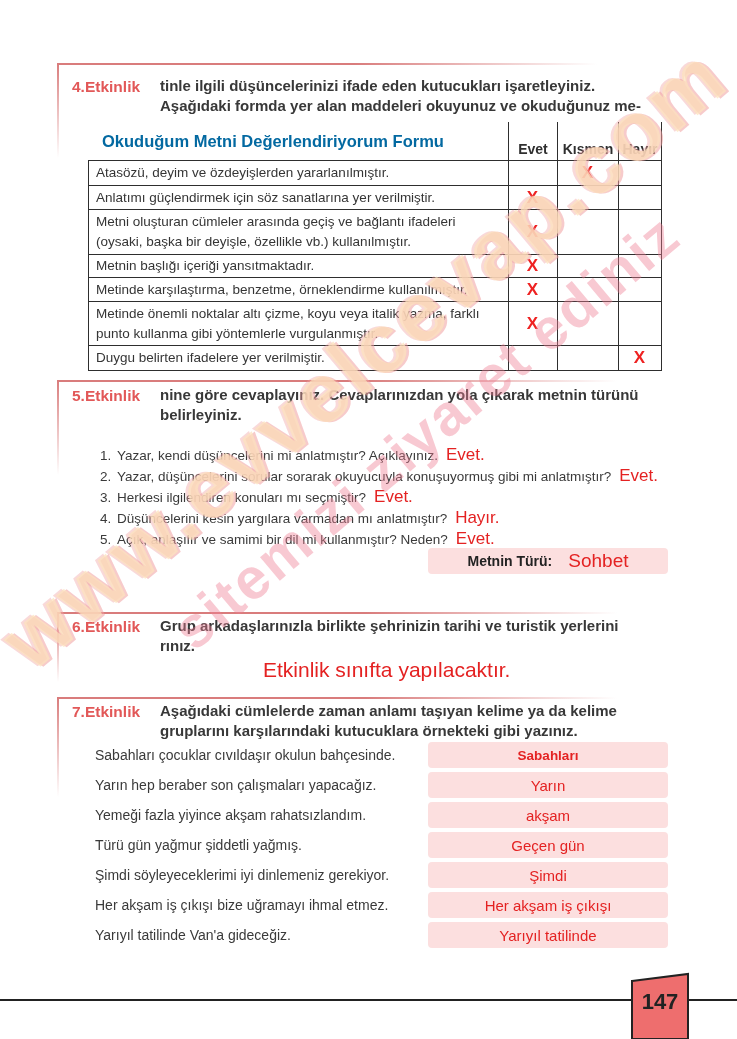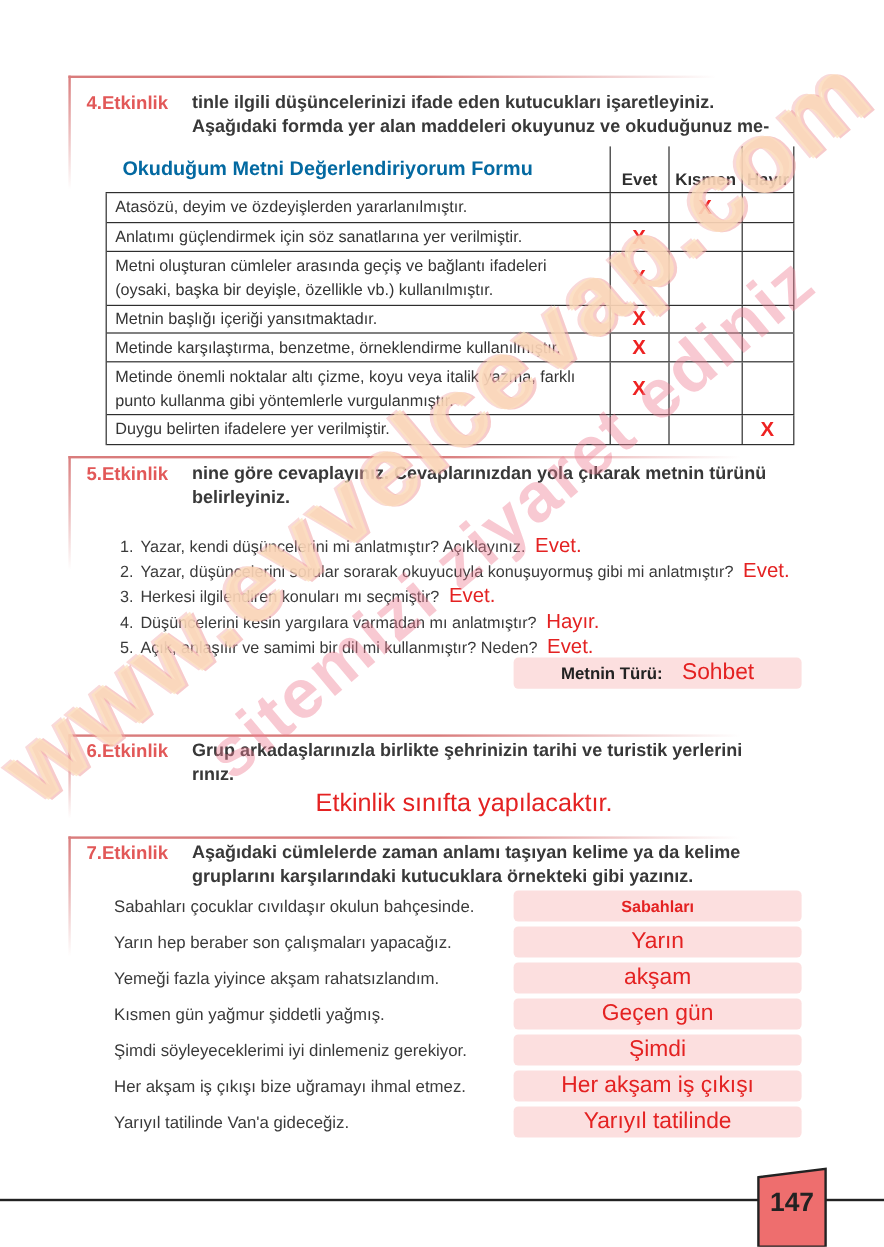--- a/index.html
+++ b/index.html
@@ -36,21 +36,21 @@
   
   .qlist{position:absolute;left:100px;top:444px;font-size:13.5px;color:#3a3a3a;}
   .qrow{height:21px;line-height:21px;white-space:nowrap;}
   .qnum{display:inline-block;width:17px;}
   .qans{color:#e42222;font-size:17px;font-weight:500;margin-left:8px;}
   .pinkbox{position:absolute;background:#fcdfdf;border-radius:4px;height:26px;
     display:flex;align-items:center;justify-content:center;}
   .red-hand{color:#e42222;}
   
   .s7sent{position:absolute;left:95px;font-size:14px;color:#3a3a3a;line-height:26px;white-space:nowrap;}
-  .s7ans{font-size:19px;color:#e42222;}
+  .s7ans{font-size:15px;color:#e42222;}
   .s7ans.example{font-size:13.5px;font-weight:bold;}
   
   .footer-rule{position:absolute;left:0;top:999px;width:737px;height:2px;background:#222;}
   
   .watermark{position:absolute;inset:0;z-index:40;pointer-events:none;overflow:hidden;}
   .wm-rot{position:absolute;left:-190px;top:300px;width:1160px;text-align:center;
     transform:rotate(-40deg);}
   .wm1{font-size:84px;font-weight:bold;letter-spacing:3px;white-space:nowrap;
     color:rgba(252,226,188,0.72);text-shadow:2px 2px 0 rgba(240,160,160,0.55),-2px -2px 0 rgba(240,160,160,0.4);}
   .wm2{font-size:58px;font-weight:bold;letter-spacing:2px;white-space:nowrap;margin-top:14px;
@@ -167,21 +167,21 @@
   <div class="s7sent" style="top:772px;">Yarın hep beraber son çalışmaları yapacağız.</div>
   <div class="pinkbox" style="left:428px;top:772px;width:240px;">
       <span class="s7ans">Yarın</span>
     </div>
 
   <div class="s7sent" style="top:802px;">Yemeği fazla yiyince akşam rahatsızlandım.</div>
   <div class="pinkbox" style="left:428px;top:802px;width:240px;">
       <span class="s7ans">akşam</span>
     </div>
 
-  <div class="s7sent" style="top:832px;">Kısmen gün yağmur şiddetli yağmış.</div>
+  <div class="s7sent" style="top:832px;">Türü gün yağmur şiddetli yağmış.</div>
   <div class="pinkbox" style="left:428px;top:832px;width:240px;">
       <span class="s7ans">Geçen gün</span>
     </div>
 
   <div class="s7sent" style="top:862px;">Şimdi söyleyeceklerimi iyi dinlemeniz gerekiyor.</div>
   <div class="pinkbox" style="left:428px;top:862px;width:240px;">
       <span class="s7ans">Şimdi</span>
     </div>
 
   <div class="s7sent" style="top:892px;">Her akşam iş çıkışı bize uğramayı ihmal etmez.</div>

